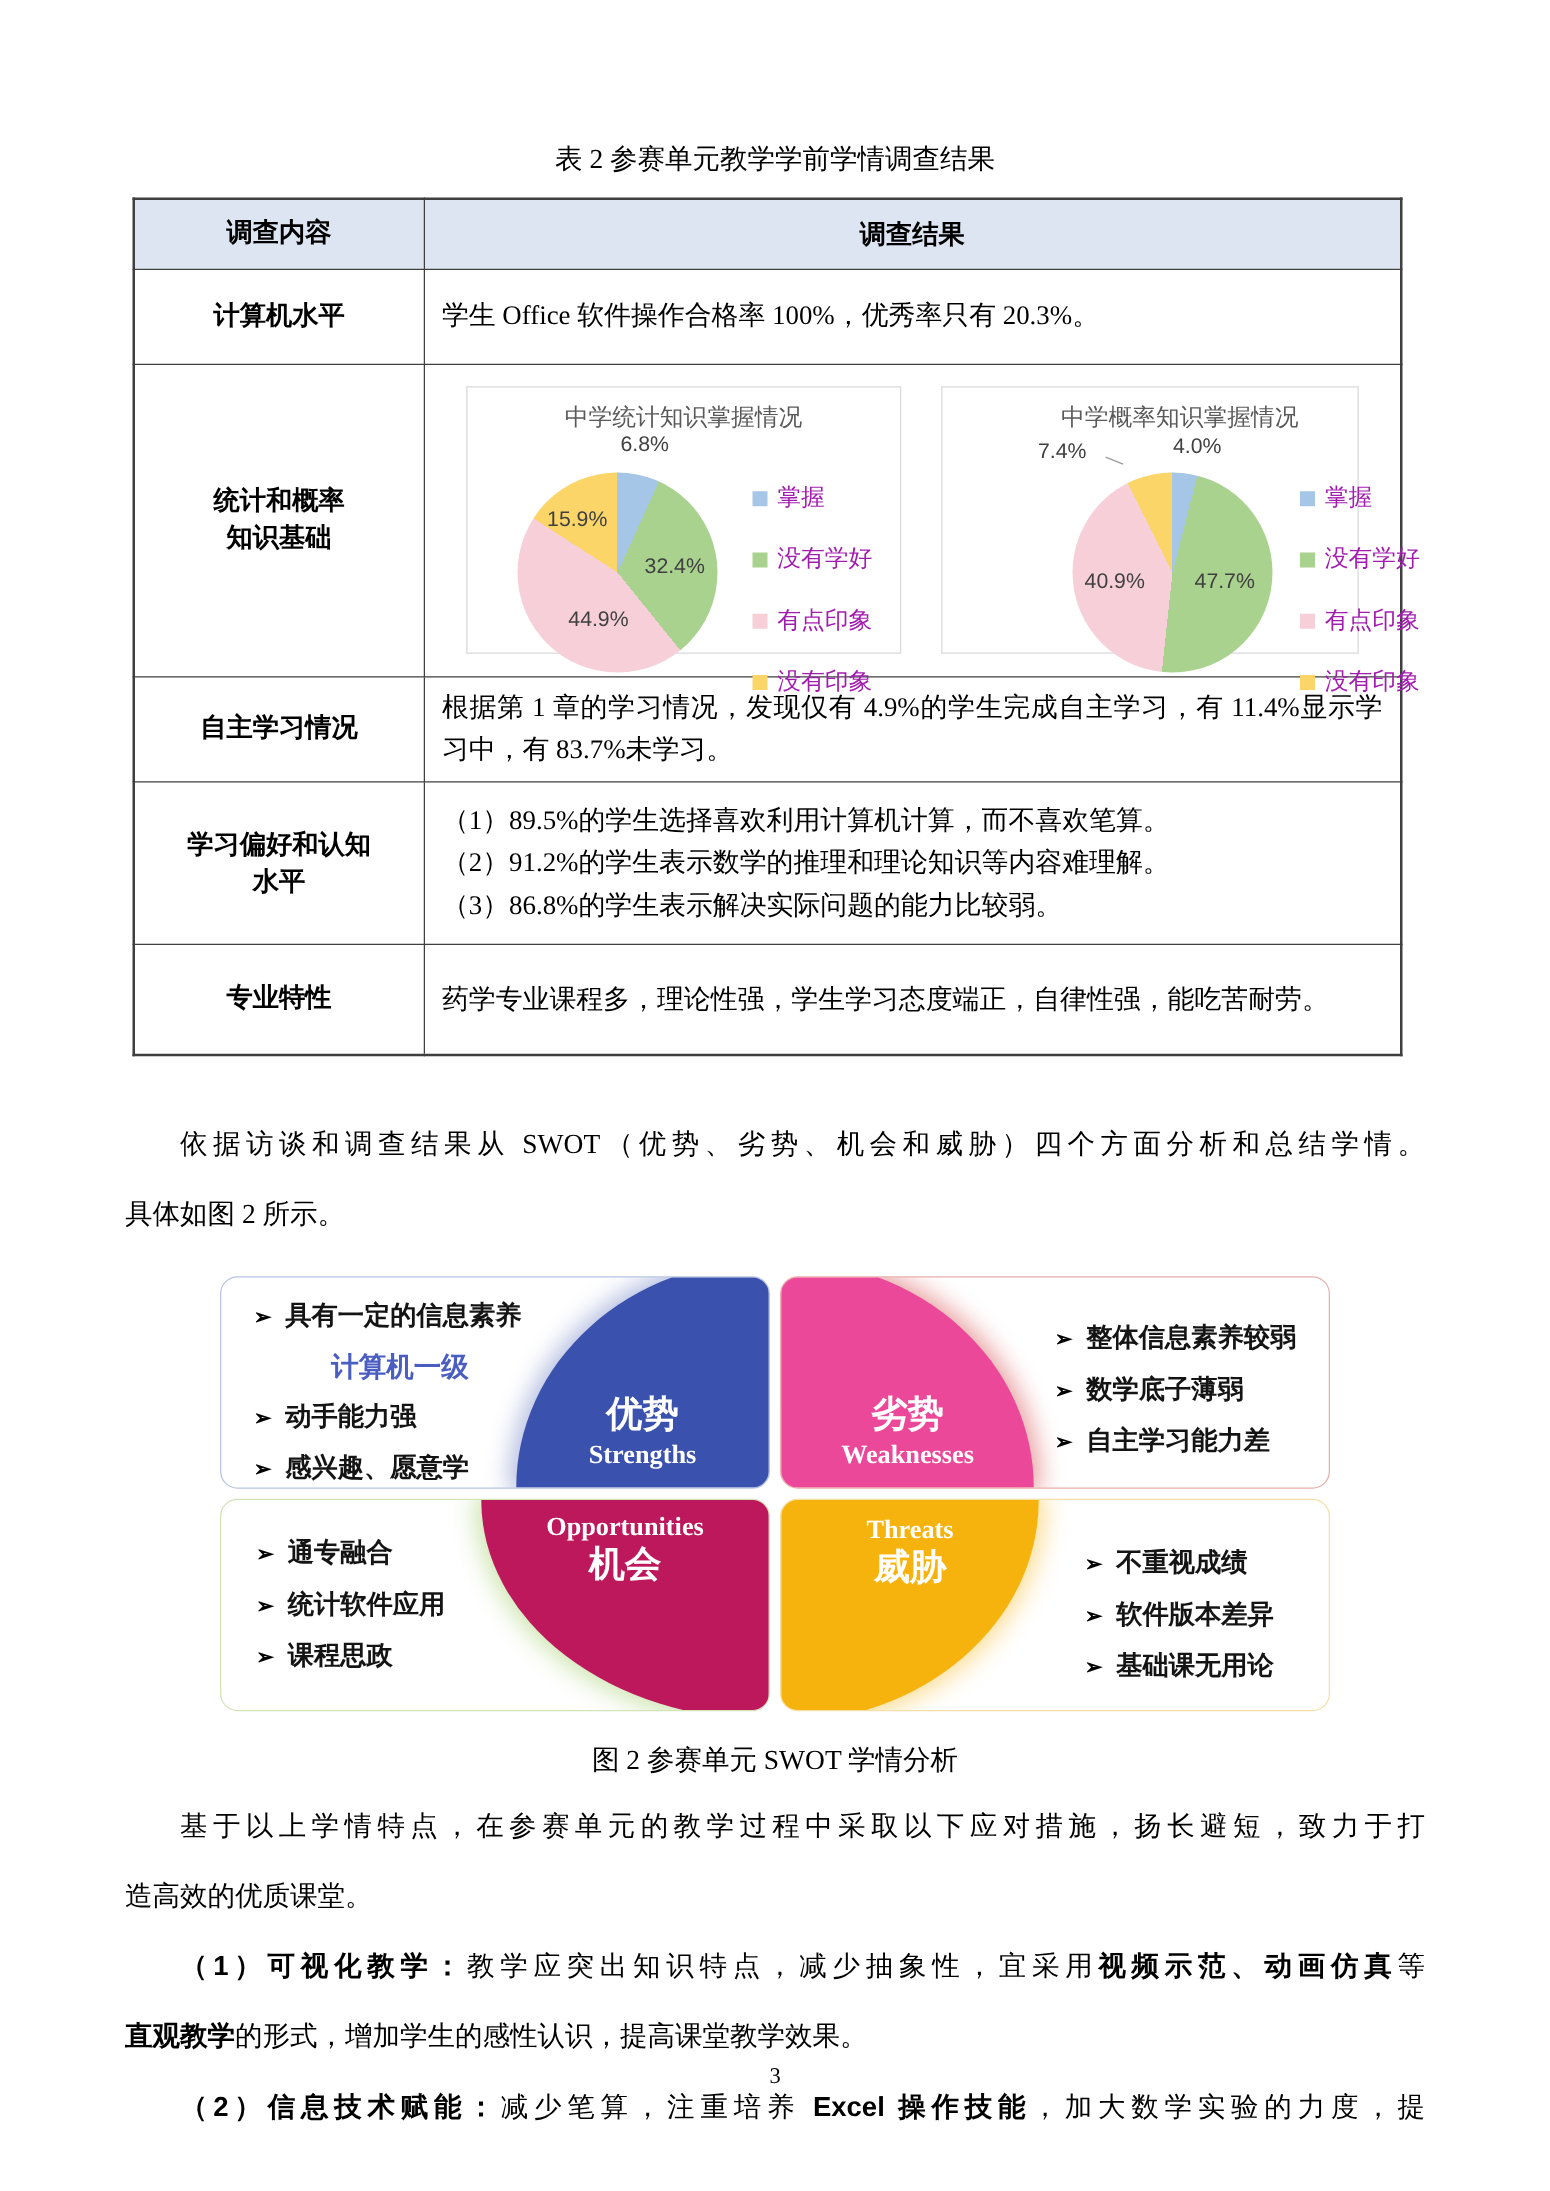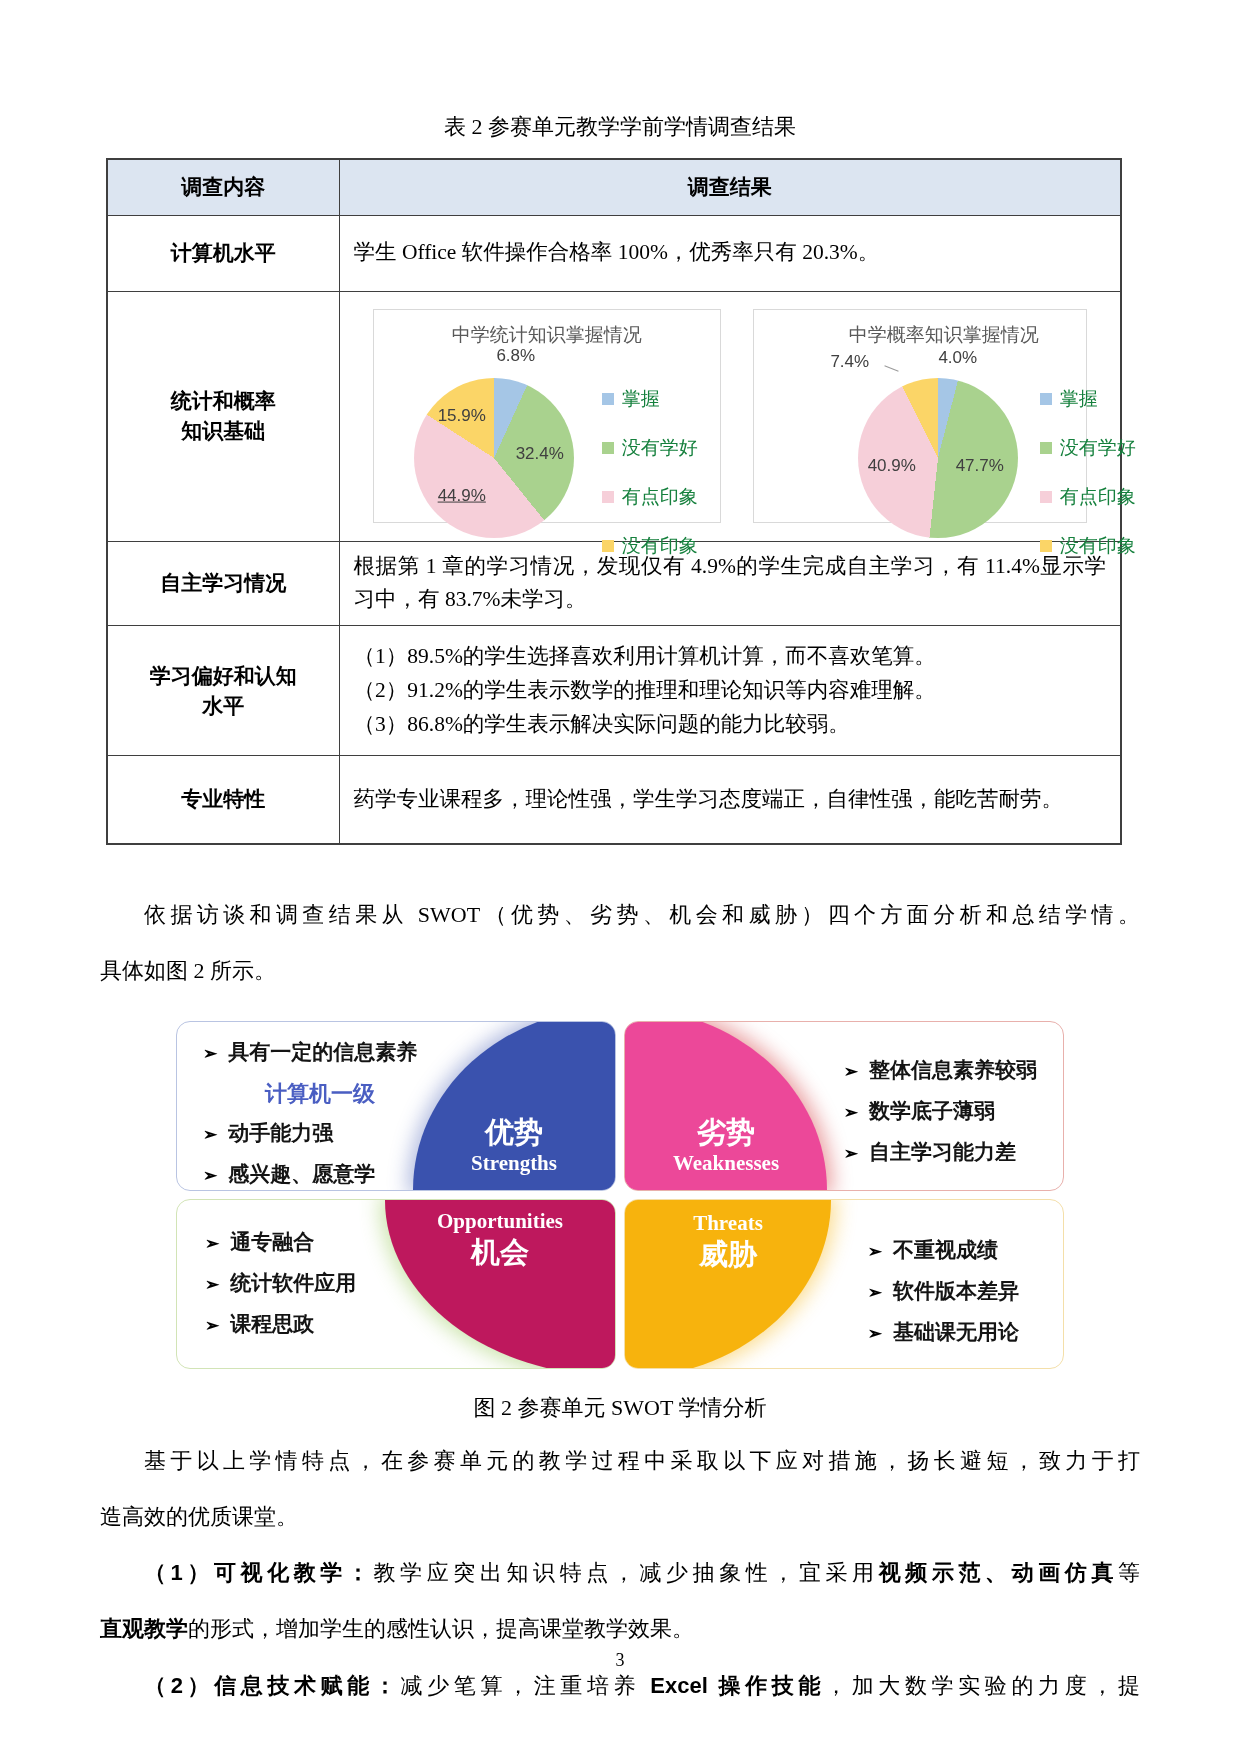--- a/index.html
+++ b/index.html
@@ -35,21 +35,21 @@
   .chart-panel.left .pie-wrap{margin-left:40px;}
   .chart-panel.right .pie-wrap{margin-left:56px;}
   .pie{width:160px;height:160px;border-radius:50%;}
   .plabel{position:absolute;font-family:"Liberation Sans",sans-serif;font-size:17px;
           color:#404040;white-space:nowrap;transform:translate(-50%,-50%);}
   .leader{position:absolute;width:15px;border-top:1.6px solid #9a9a9a;transform:rotate(22deg);}
   .legend{display:flex;flex-direction:column;gap:19px;margin-top:6px;}
   .chart-panel.left .legend{margin-left:28px;}
   .chart-panel.right .legend{margin-left:22px;}
   .leg-item{display:flex;align-items:center;gap:8px;font-family:"Liberation Sans",sans-serif;
-            font-size:19px;color:#15803d;white-space:nowrap;}
+            font-size:19px;color:#a21caf;white-space:nowrap;}
   .sq{width:12px;height:12px;flex:0 0 auto;}
 
   
   .para{font-size:22px;line-height:2.55;text-align:justify;}
   .para .line{white-space:nowrap;}
   .jline{text-align:justify;text-align-last:justify;white-space:normal !important;}
   .ind{text-indent:2em;}
   .rb{font-family:"Liberation Sans",sans-serif;font-weight:bold;}
   .p-top{margin-top:42px;}
 
@@ -112,21 +112,21 @@
         <td class="res">
           <div class="charts-cell">
 
             <div class="chart-panel left">
               <div class="chart-title">中学统计知识掌握情况</div>
               <div class="chart-body">
                 <div class="pie-wrap">
                   <div class="pie" style="background: conic-gradient(rgb(165, 198, 230) 0%, rgb(165, 198, 230) 6.8%, rgb(169, 210, 142) 6.8%, rgb(169, 210, 142) 39.2%, rgb(246, 207, 217) 39.2%, rgb(246, 207, 217) 84.1%, rgb(251, 213, 103) 84.1%, rgb(251, 213, 103) 100%);"></div>
                   <span class="plabel" style="left:102px;top:-22px;">6.8%</span>
                   <span class="plabel" style="left:126px;top:76px;">32.4%</span>
-                  <span class="plabel" style="left:48px;top:118px;text-decoration:underline;">44.9%</span>
+                  <span class="plabel" style="left:65px;top:118px;">44.9%</span>
                   <span class="plabel" style="left:48px;top:38px;">15.9%</span>
                 </div>
                 <div class="legend">
                   <div class="leg-item">
                     <span class="sq" style="background-color: rgb(165, 198, 230);"></span>
                     <span>掌握</span>
                   </div>
                   <div class="leg-item">
                     <span class="sq" style="background-color: rgb(169, 210, 142);"></span>
                     <span>没有学好</span>

